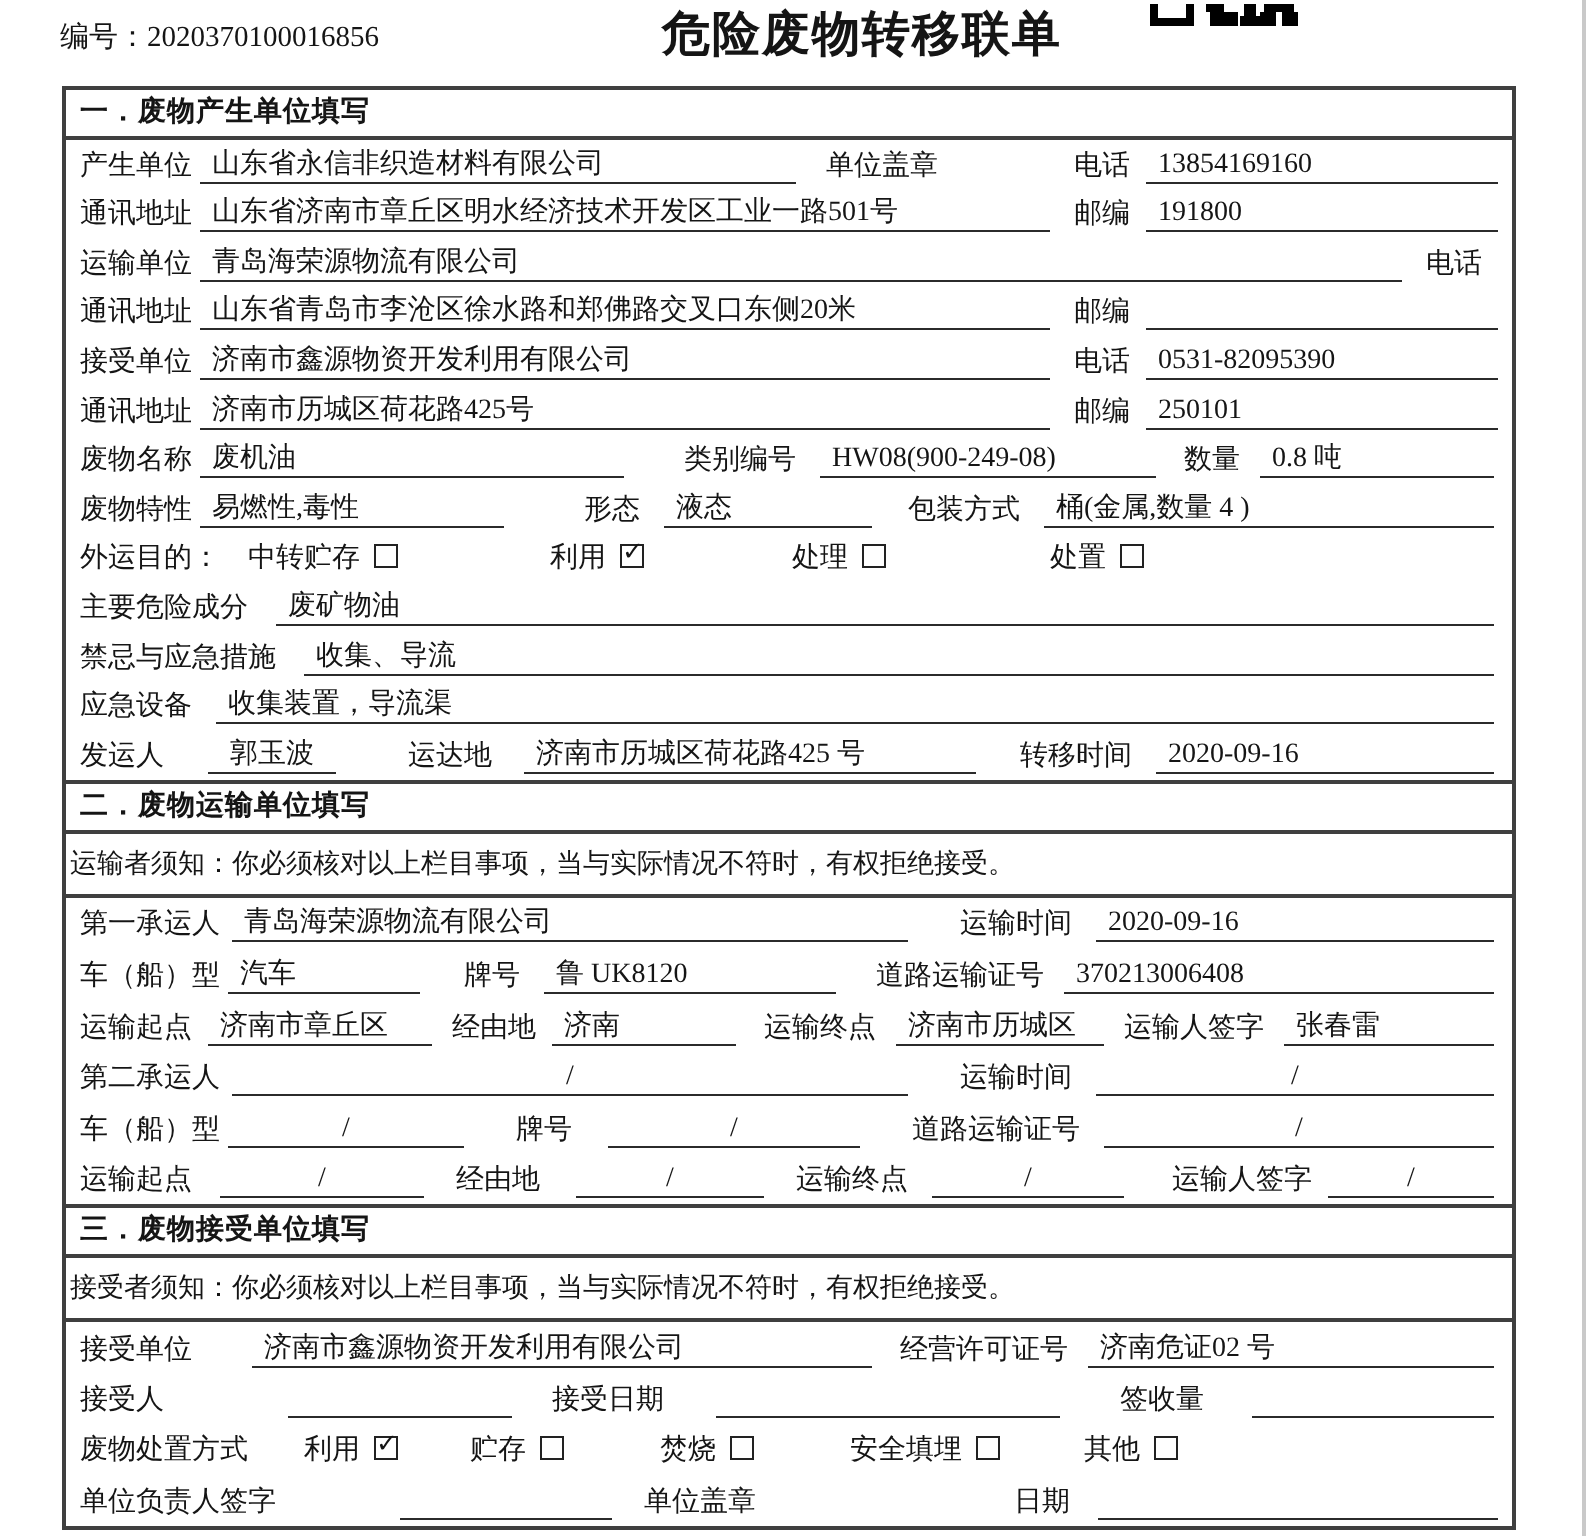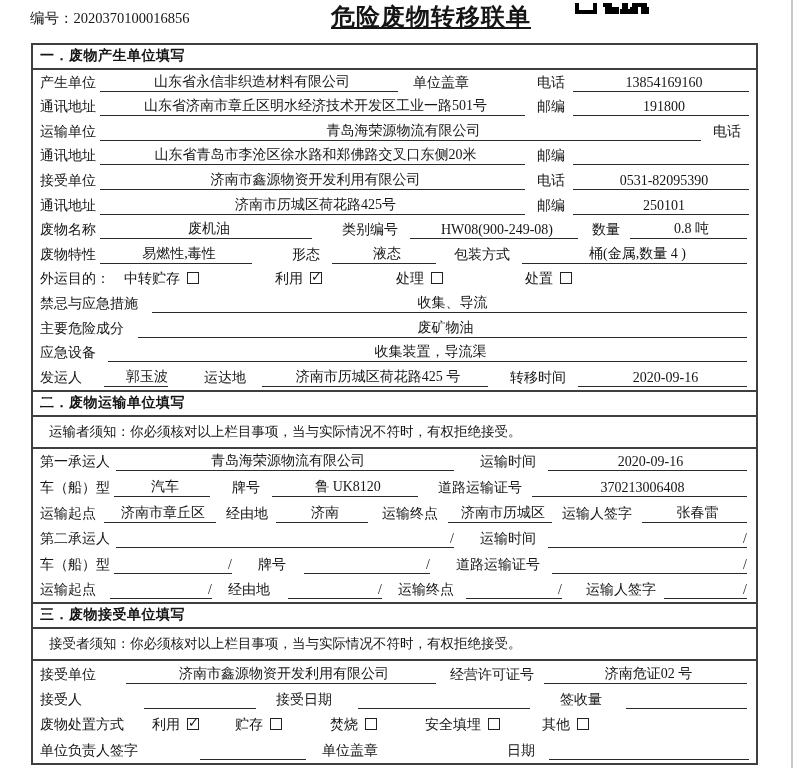--- a/index.html
+++ b/index.html
@@ -2,39 +2,39 @@
 <html><head>
 <meta charset="utf-8">
 <style>
   * { margin:0; padding:0; box-sizing:border-box; }
   html,body { width:796px; height:768px; background:#ffffff; overflow:hidden;
     font-family:"Liberation Serif","DejaVu Serif",serif; color:#151515; }
   .page { position:relative; width:796px; height:768px; background:#fff; }
 
   
   .serial { position:absolute; left:30px; top:9px; font-size:14.5px; }
-  .doc-title { position:absolute; left:331px; top:1px; font-size:24px; font-weight:bold; letter-spacing:1px;text-decoration:underline; }
+  .doc-title { position:absolute; left:331px; top:1px; font-size:24px; font-weight:bold; letter-spacing:1px; }
   .qr-frag { position:absolute; left:575px; top:0; width:74px; height:11px; }
 
   
   .form { position:absolute; left:31px; top:43px; width:727px; border:2px solid #3f3f3f; background:#fff; }
   .sec-hd { font-size:14px; font-weight:bold; padding:2px 7px 3px 7px; border-bottom:2px solid #3f3f3f; letter-spacing:0.5px; }
   .sec-hd.mid { border-top:2px solid #3f3f3f; }
-  .notice { font-size:13.5px; padding:6px 16px; border-bottom:2px solid #3f3f3f; }
+  .notice { font-size:13.5px; padding:6px 2px; border-bottom:2px solid #3f3f3f; }
   .body { padding:0 7px; }
   .row { display:flex; align-items:flex-end; padding-bottom:3px; }
   .s1 .row { height:24.6px; }
   .s2 .row { height:25.6px; }
   .s3 .row { height:25.4px; }
   .lbl { font-size:14px; white-space:nowrap; flex:0 0 auto; }
   .val { font-size:14px; white-space:nowrap; overflow:hidden; }
-  .u { border-bottom:1.4px solid #2b2b2b; padding:0 0 0 6px; min-height:17px;text-align:center; }
+  .u { border-bottom:1.4px solid #2b2b2b; padding:0 0 0 6px; min-height:17px; }
   .grow { flex:1 1 auto; margin-right:2px; }
   .spacer { flex:1 1 auto; }
-  .ctr { text-align:right; padding-left:0; }
+  .ctr { text-align:center; padding-left:0; }
   .cbg { display:inline-flex; align-items:center; flex:0 0 auto; }
   .cbg .lbl { margin-right:7px; }
   .cb { width:12px; height:12px; border:1.5px solid #222; display:inline-block; position:relative; margin-bottom:2px; }
   .cb[data-checked="true"]::after { content:"✓"; position:absolute; left:0px; top:-4px; font-size:13px; font-weight:bold; font-family:"DejaVu Sans",sans-serif; }
 
   
   .print-time { position:absolute; left:38px; top:772px; font-size:14.5px; }
   .page-edge { position:absolute; right:3px; top:0; width:2px; height:768px; background:#c9c9c9; }
 </style>
 </head>
@@ -141,27 +141,27 @@
           <span class="lbl">处理</span>
           <span class="cb" data-checked="false"></span>
         </span>
         <span class="cbg" style="margin-left:82px">
           <span class="lbl">处置</span>
           <span class="cb" data-checked="false"></span>
         </span>
       </div>
 
       <div class="row">
+        <span class="lbl" style="width:90px">主要危险成分</span>
+        <span class="val u grow" style="margin-left:8px">废矿物油</span>
+      </div>
+
+      <div class="row">
         <span class="lbl" style="width:104px">禁忌与应急措施</span>
         <span class="val u grow" style="margin-left:8px">收集、导流</span>
-      </div>
-
-      <div class="row">
-        <span class="lbl" style="width:90px">主要危险成分</span>
-        <span class="val u grow" style="margin-left:8px">废矿物油</span>
       </div>
 
       <div class="row">
         <span class="lbl" style="width:60px">应急设备</span>
         <span class="val u grow" style="margin-left:8px">收集装置，导流渠</span>
       </div>
 
       <div class="row">
         <span class="lbl" style="width:46px">发运人</span>
         <span class="val u ctr" style="width:64px;margin-left:18px">郭玉波</span>

